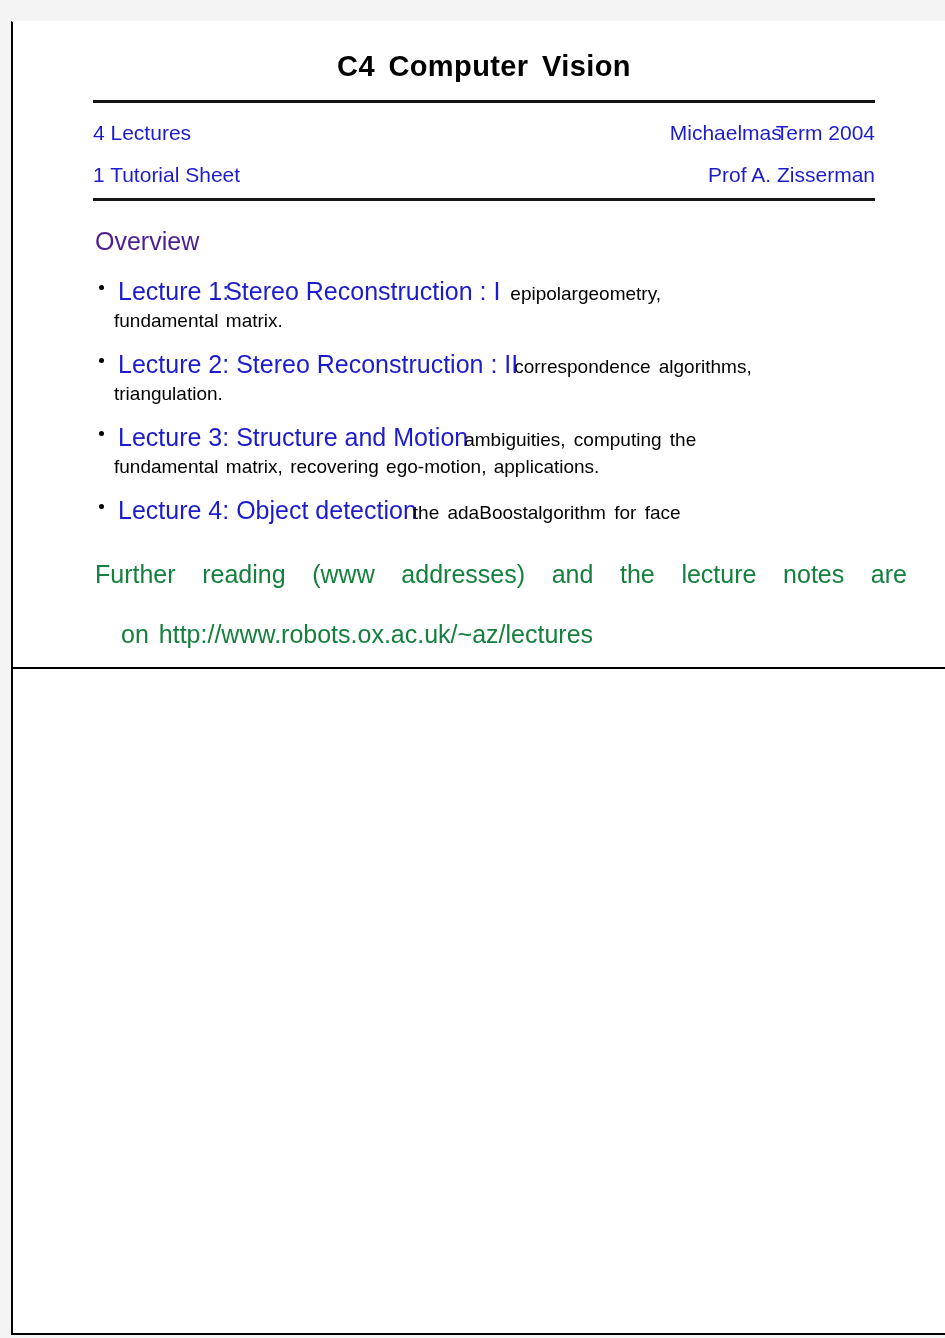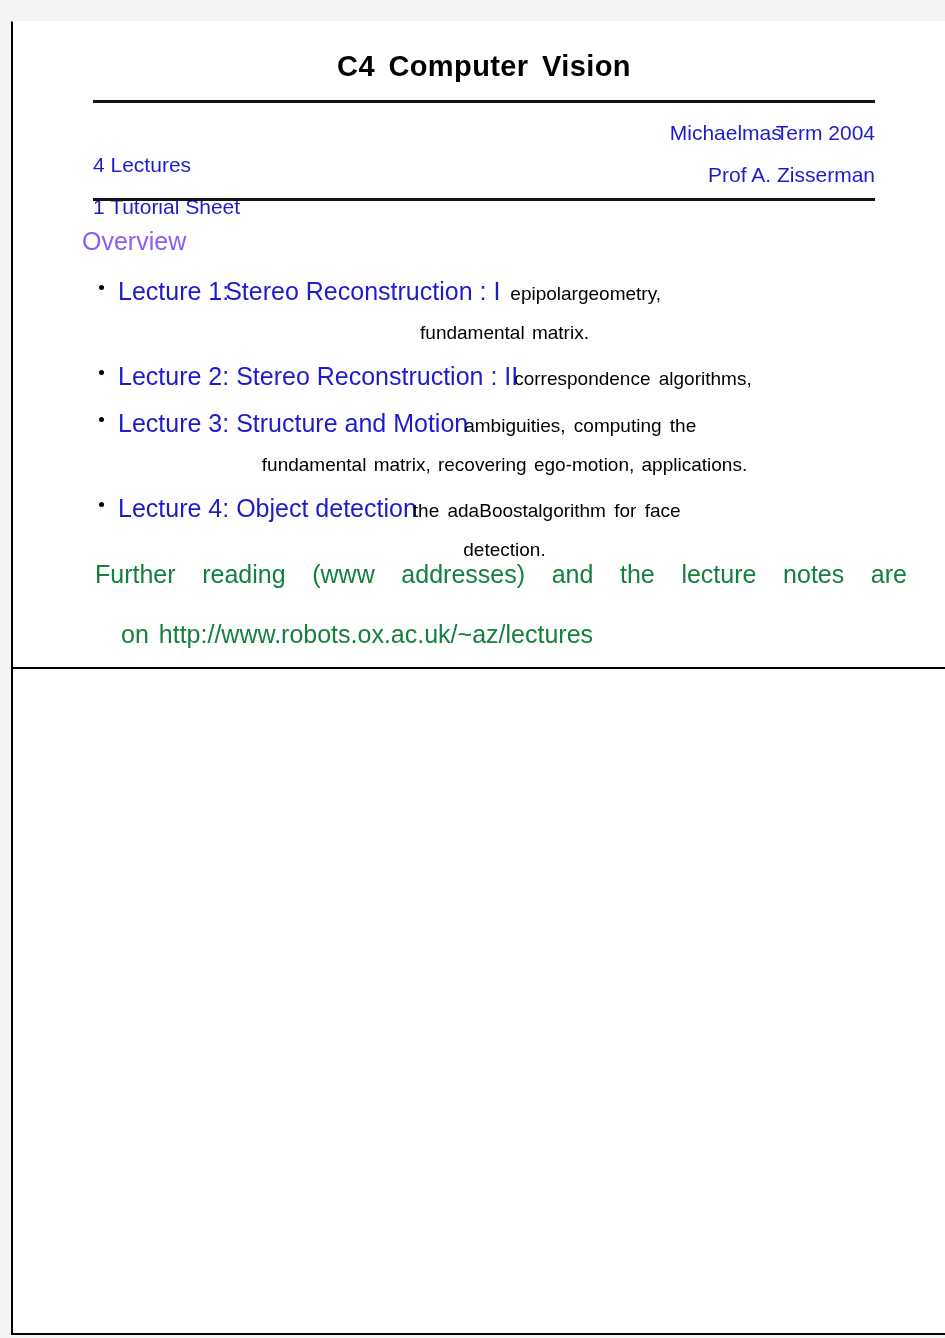--- a/index.html
+++ b/index.html
@@ -92,34 +92,34 @@
     position: absolute;
     left: 93px;
     width: 782px;
     color: #1c1ccc;
     font-size: 21px;
     white-space: nowrap;
   }
   .meta-row-1 { top: 121px; }
   .meta-row-2 { top: 163px; }
 
-  .meta-left  { position: absolute; left: 0; top: 0; margin-top: 32px; }
+  .meta-left  { position: absolute; left: 0; top: 0; }
   .meta-right { position: absolute; right: 0; top: 0; text-align: right; }
 
   
   .kern-tight { margin-left: -6px; }
   .kern-tight2 { margin-left: -4px; }
   .sp { display: inline-block; width: 10px; }
 
   .overview {
     position: absolute;
-    left: 82px;
+    left: 95px;
     top: 227px;
     font-size: 25px;
-    color: #8b5cf6;
+    color: #4c1d95;
   }
 
   
   .bullets {
     position: absolute;
     left: 95px;
     top: 276px;
     width: 800px;
   }
 
@@ -149,24 +149,23 @@
     color: #000000;
     font-size: 19px;
     line-height: 26px;
   }
 
   .b-body {
     display: block;
     color: #000000;
     font-size: 19px;
     line-height: 25px;
-    margin-top: 13px;
+    margin-top: 1px;
     margin-left: -4px;
     word-spacing: 2px;
-    text-align: center;
   }
 
   .b2 .b-tail, .b3 .b-tail { word-spacing: 3px; }
   .b4 .b-tail { word-spacing: 3px; }
 
   
   .further {
     position: absolute;
     left: 95px;
     top: 556px;
@@ -220,32 +219,32 @@
 
       <div class="bullet b1">
         <span class="dot"></span>
         <span class="b-head">Lecture  1:</span><span class="b-head kern-tight2">Stereo  Reconstruction : I</span><span class="sp"></span><span class="b-tail">epipolar</span><span class="b-tail">geometry,</span>
         <span class="b-body">fundamental  matrix.</span>
       </div>
 
       <div class="bullet b2">
         <span class="dot"></span>
         <span class="b-head">Lecture 2:  Stereo  Reconstruction : II</span><span class="b-tail kern-tight2">correspondence  algorithms,</span>
+        <span class="b-body">triangulation.</span>
       </div>
 
       <div class="bullet b3">
         <span class="dot"></span>
         <span class="b-head">Lecture 3:  Structure  and  Motion</span><span class="b-tail kern-tight2">ambiguities, computing  the</span>
         <span class="b-body">fundamental  matrix,  recovering  ego-motion,  applications.</span>
       </div>
 
       <div class="bullet b4">
         <span class="dot"></span>
         <span class="b-head">Lecture 4:  Object  detection</span><span class="b-tail kern-tight2">the  ada</span><span class="b-tail">Boost</span><span class="b-tail">algorithm  for  face</span>
-        <span class="b-body">detection.</span>
       </div>
 
     </div>
 
     <div class="further">
       <span class="further-line1">Further reading (www addresses) and the lecture notes are</span>
       <span class="further-line2"><span>on</span><span class="sp"></span><span>http://www.robots.ox.ac.uk/~az/lectures</span></span>
     </div>
 
   </div>

